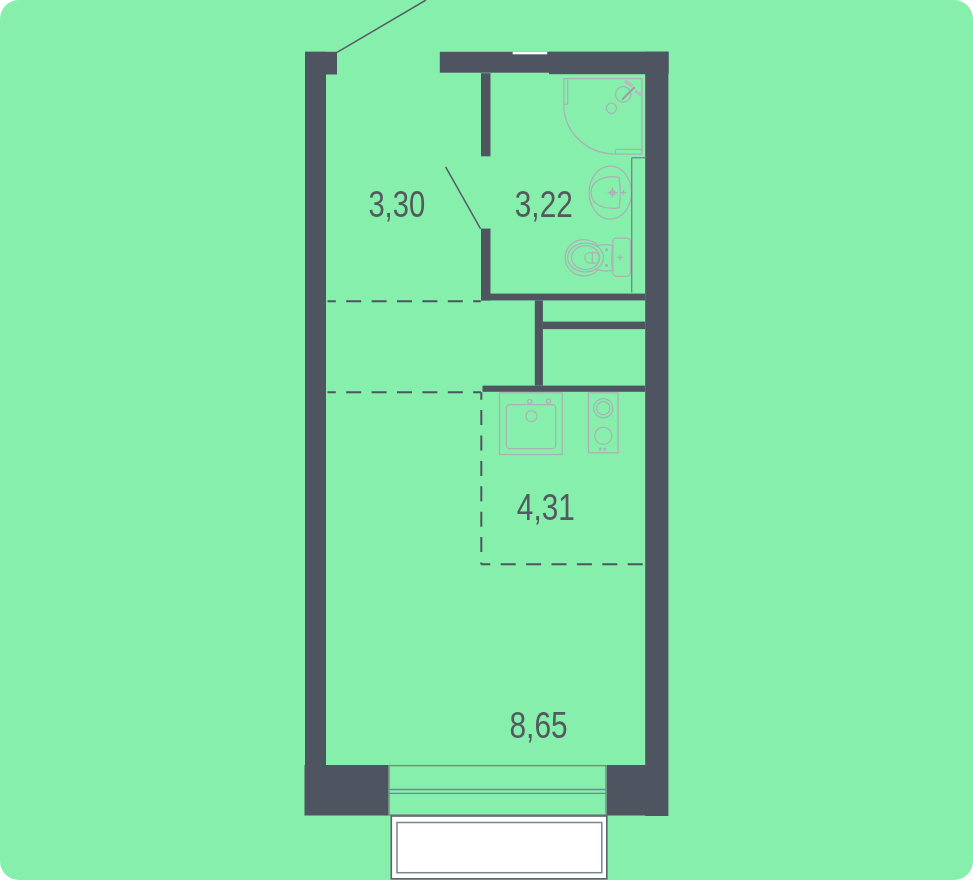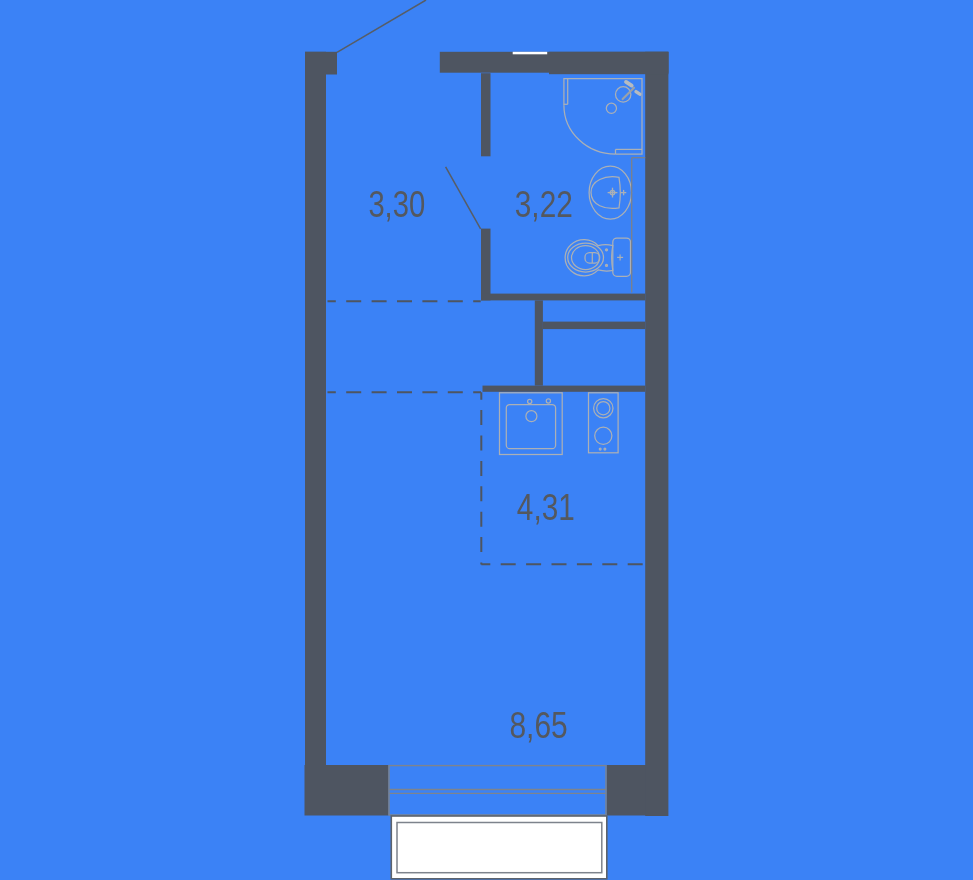--- a/index.html
+++ b/index.html
@@ -1,16 +1,16 @@
 <!DOCTYPE html>
 <html><head>
 <meta charset="utf-8">
 <style>
   html,body{margin:0;padding:0;background:#ffffff;}
-  #c{position:relative;width:973px;height:880px;background:#3b82f6;overflow:hidden;}
+  #c{position:relative;width:973px;height:880px;background:#86efac;overflow:hidden;border-radius:19px;}
   svg{position:absolute;left:0;top:0;}
   text{font-family:"Liberation Sans",sans-serif;fill:#54585f;}
 </style>
 </head>
 <body>
 <div id="c">
 <svg width="973" height="880" viewBox="0 0 973 880">
 
   <g fill="#4e5561" stroke="none">
 

